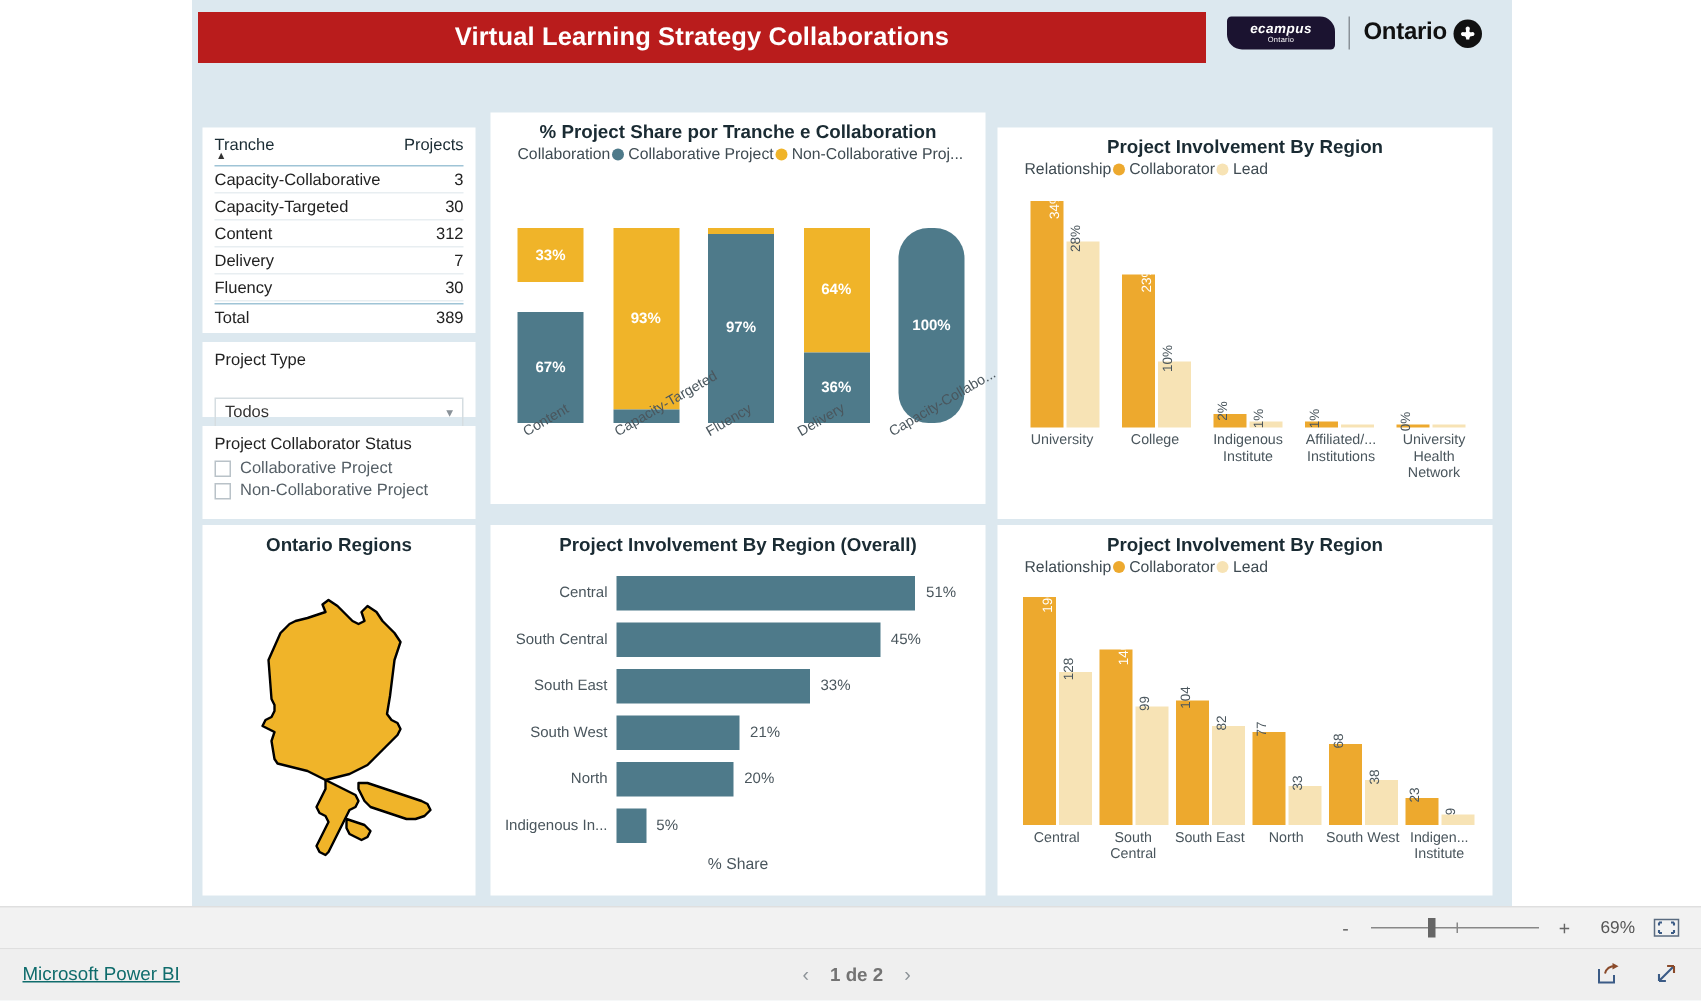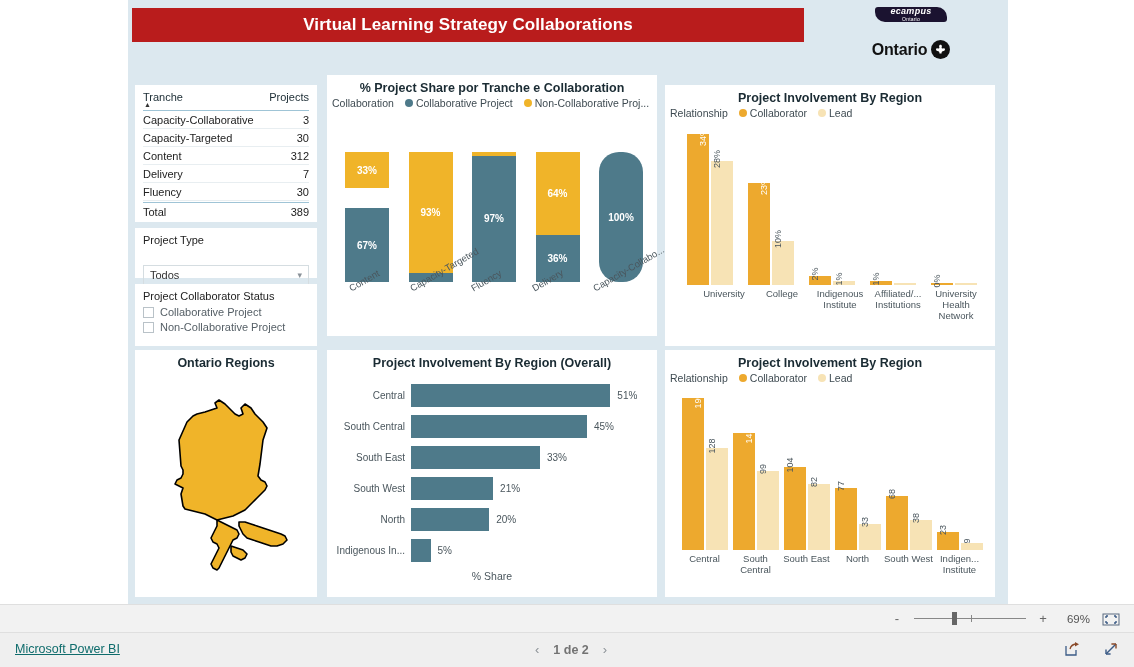--- a/index.html
+++ b/index.html
@@ -21,21 +21,21 @@
   .title-bar {
     position: absolute; left: 4px; top: 8px; width: 672px; height: 34px;
     background: #b91c1c;
     display: flex; align-items: center; justify-content: center;
   }
   .title-bar .title {
     color: #ffffff; font-size: 17px; font-weight: bold; letter-spacing: .1px;
   }
   .logos {
     position: absolute; left: 690px; top: 7px; width: 186px; height: 30px;
-    background: #dce8ef; display: flex; align-items: center; gap: 9px; flex-direction: column;
+    background: #dce8ef; display: flex; align-items: center; gap: 9px;
   }
   .ecampus-logo {
     width: 72px; height: 22px; background: #1b1330; color: #fff;
     border-radius: 3px 10px 3px 10px;
     display: flex; flex-direction: column; align-items: center; justify-content: center;
     line-height: 1;
   }
   .ecampus-logo .e1 { font-size: 9px; font-style: italic; font-weight: bold; letter-spacing: .3px; }
   .ecampus-logo .e2 { font-size: 5px; letter-spacing: .2px; margin-top: 1px; }
   .logo-div { width: 1px; height: 22px; background: #8a9299; }
@@ -88,22 +88,22 @@
 
   
   #map-panel { left: 7px; top: 350px; width: 182px; height: 247px; }
 
   
   #stack-panel { left: 199px; top: 75px; width: 330px; height: 261px; }
   #pibr-panel  { left: 537px; top: 85px; width: 330px; height: 261px; }
   #overall-panel { left: 199px; top: 350px; width: 330px; height: 247px; }
   #pibr2-panel { left: 537px; top: 350px; width: 330px; height: 247px; }
 
-  .legend { display: flex; align-items: center; gap: 11px; font-size: 10.5px; color: #3f4b52;
-            padding: 2px 0 0 5px; white-space: nowrap; overflow: hidden; }
+  .legend { display: flex; align-items: center; gap: 1px; font-size: 10.5px; color: #3f4b52;
+            padding: 2px 0 0 18px; white-space: nowrap; overflow: hidden; }
   .legend .lg-title { color: #3f4b52; }
   .legend .lg-item { display: flex; align-items: center; gap: 3px; }
   .dot { width: 8px; height: 8px; border-radius: 50%; display: inline-block; }
 
   
   .stack-plot { position: relative; height: 165px; margin: 8px 14px 0 18px;
                 display: flex; align-items: flex-end; justify-content: space-between; }
   .stack-col { width: 44px; height: 130px; display: flex; flex-direction: column; }
   .seg { display: flex; align-items: center; justify-content: center;
          font-size: 10px; color: #ffffff; font-weight: bold; overflow: hidden; }
@@ -118,21 +118,21 @@
            display: flex; align-items: flex-end; justify-content: space-around; }
   .vgroup { display: flex; align-items: flex-end; gap: 2px; height: 100%; }
   .vbar { position: relative; width: 22px; }
   .vbar .vlab {
     position: absolute; bottom: 100%; left: 50%; transform: translateX(-50%) rotate(-90deg);
     transform-origin: center bottom; font-size: 9px; color: #4a565d; white-space: nowrap;
     margin-bottom: 2px;
   }
   .vbar.inside .vlab { bottom: auto; top: 3px; transform: translateX(-50%) rotate(-90deg);
                        transform-origin: center top; color: #ffffff; margin: 0; }
-  .vcats { display: flex; justify-content: flex-end; margin: 3px 10px 0 14px; }
+  .vcats { display: flex; justify-content: space-between; margin: 3px 10px 0 14px; }
   .vcat { font-size: 9.5px; color: #4a565d; text-align: center; width: 58px; line-height: 11px; }
 
   
   .hrows { margin: 10px 8px 0 6px; }
   .hrow { display: flex; align-items: center; height: 31px; }
   .hlabel { width: 78px; text-align: right; font-size: 10px; color: #4a565d; padding-right: 6px; }
   .hbar { height: 23px; background: #4e7a8a; }
   .hval { font-size: 10px; color: #4a565d; padding-left: 7px; }
   .haxis { text-align: center; font-size: 10.5px; color: #4a565d; margin-top: 4px; }
 

